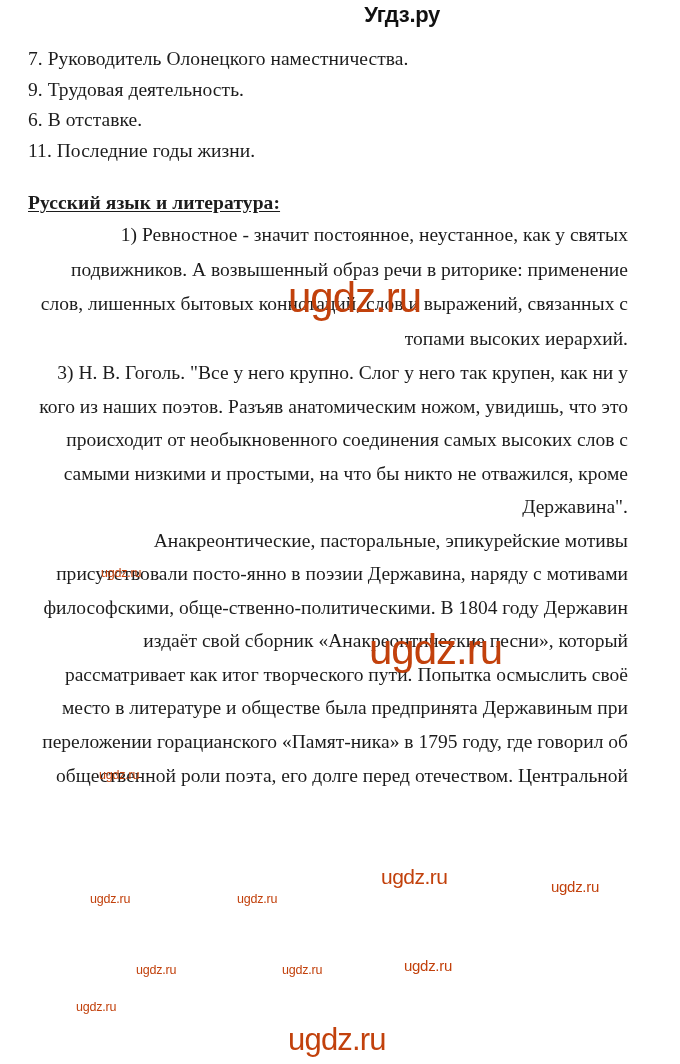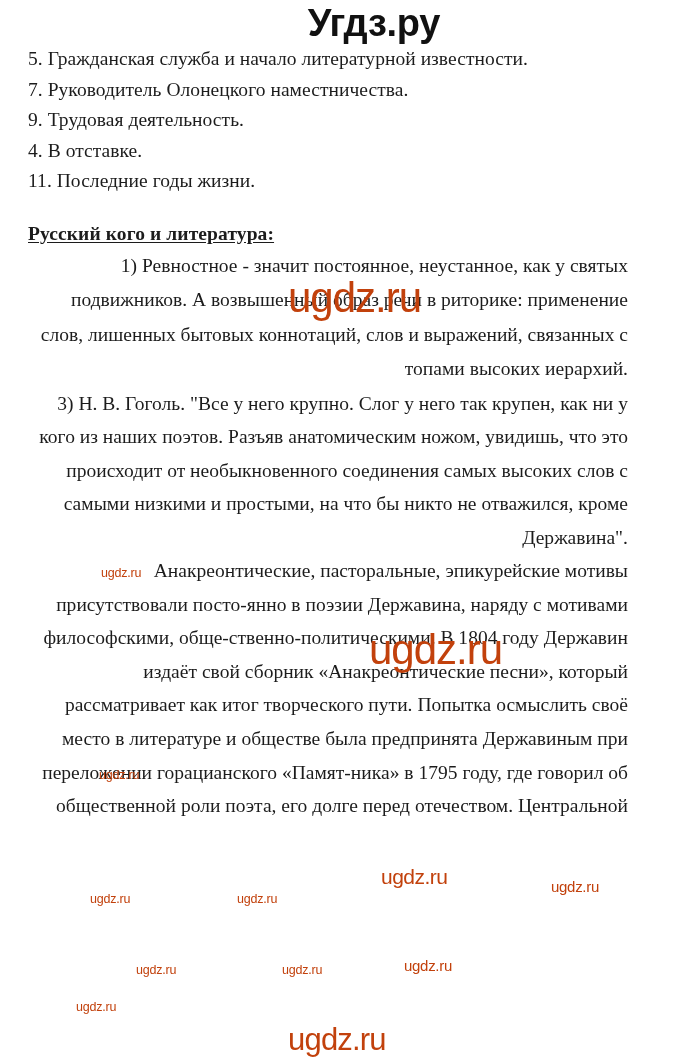--- a/index.html
+++ b/index.html
@@ -24,21 +24,21 @@
     inset: 0;
   }
 
   
   .site-logo {
     position: absolute;
     top: 2px;
     right: 240px;
     font-family: "Liberation Sans", "DejaVu Sans", sans-serif;
     font-weight: bold;
-    font-size: 38px;
+    font-size: 22px;
     letter-spacing: -0.3px;
     color: #111;
     white-space: nowrap;
   }
 
   
   .content {
     position: absolute;
     left: 28px;
     top: 44px;
@@ -102,31 +102,30 @@
 </head>
 <body>
 
 <div id="page">
 
   <div class="site-logo">Угдз.ру</div>
 
   <div class="content">
 
     <div>
-      <p class="toc-item">5. Гражданская служба и начало литературной известности.</p>
       <p class="toc-item">7. Руководитель Олонецкого наместничества.</p>
       <p class="toc-item">9. Трудовая деятельность.</p>
-      <p class="toc-item">4. В отставке.</p>
+      <p class="toc-item">6. В отставке.</p>
       <p class="toc-item">11. Последние годы жизни.</p>
     </div>
 
     <div class="spacer"></div>
 
     <div>
-      <span class="section-heading">Русский кого и литература:</span>
+      <span class="section-heading">Русский язык и литература:</span>
     </div>
 
     <div>
       <p class="para">1) Ревностное - значит постоянное, неустанное, как у святых подвижников. А возвышенный образ речи в риторике: применение слов, лишенных бытовых коннотаций, слов и выражений, связанных с топами высоких иерархий.</p>
       <p class="para tight">3) Н. В. Гоголь. "Все у него крупно. Слог у него так крупен, как ни у кого из наших поэтов. Разъяв анатомическим ножом, увидишь, что это происходит от необыкновенного соединения самых высоких слов с самыми низкими и простыми, на что бы никто не отважился, кроме Державина".</p>
       <p class="para final">Анакреонтические, пасторальные, эпикурейские мотивы присутствовали посто-янно в поэзии Державина, наряду с мотивами философскими, обще-ственно-политическими. В 1804 году Державин издаёт свой сборник «Анакреонтические песни», который рассматривает как итог творческого пути. Попытка осмыслить своё место в литературе и обществе была предпринята Державиным при переложении горацианского «Памят-ника» в 1795 году, где говорил об общественной роли поэта, его долге перед отечеством. Центральной</p>
     </div>
 
   </div>
 

